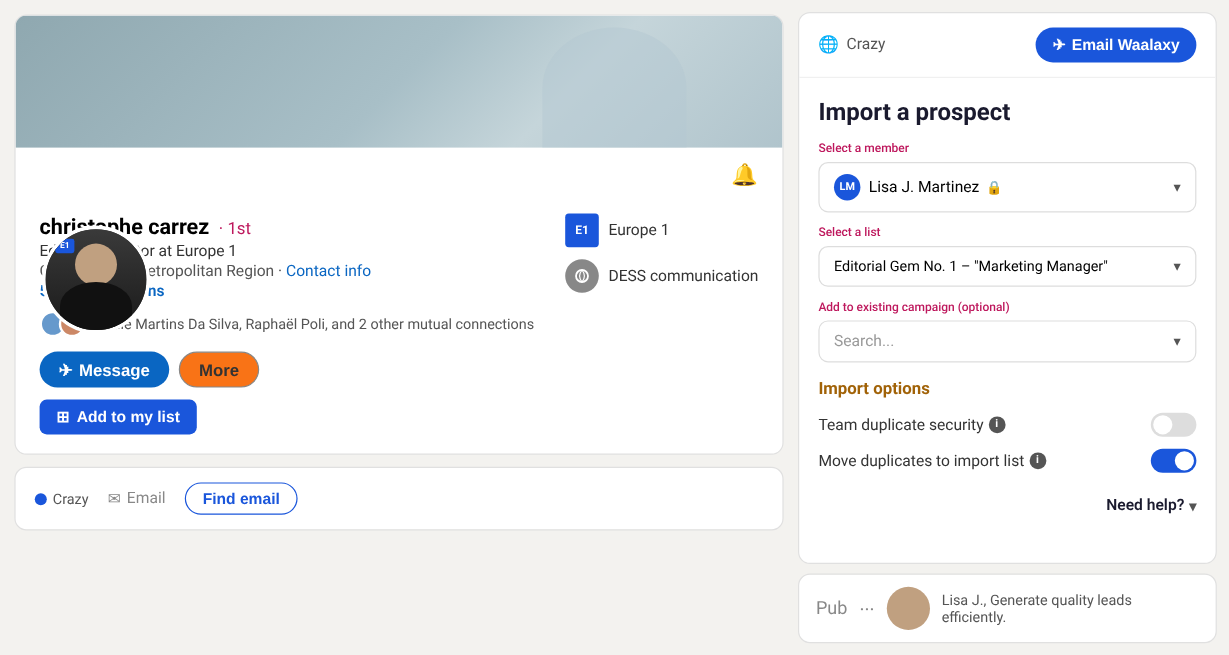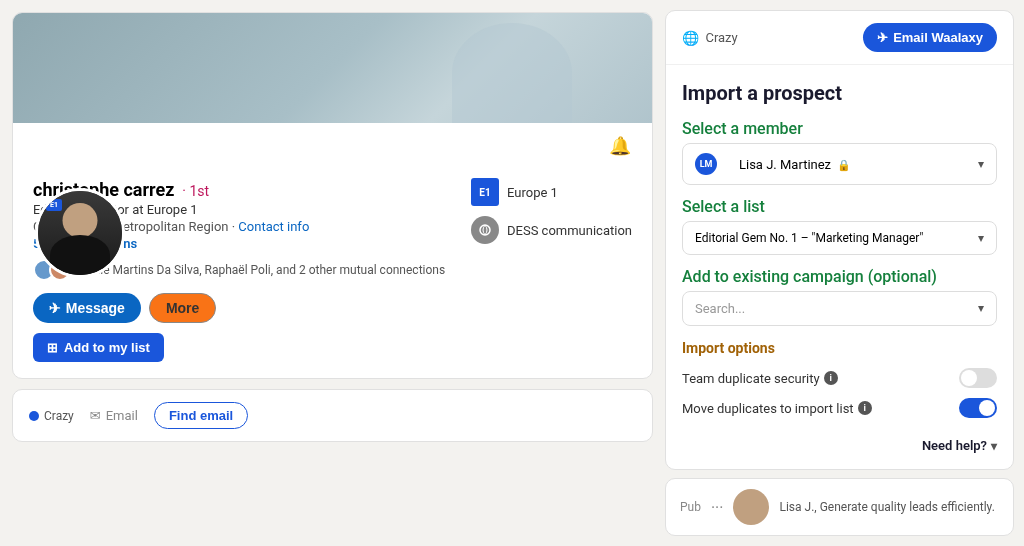--- a/index.html
+++ b/index.html
@@ -371,22 +371,22 @@
     }
 
     .section-title {
       font-size: 20px;
       font-weight: 700;
       color: #1a1a2e;
       margin-bottom: 14px;
     }
 
     .field-label {
-      font-size: 16px;
-      color: #15803d;
+      font-size: 10px;
+      color: #be185d;
       margin-bottom: 5px;
       font-weight: 500;
     }
 
     .select-field {
       width: 100%;
       border: 1px solid #ddd;
       border-radius: 8px;
       padding: 9px 12px;
       font-size: 13px;
@@ -394,21 +394,21 @@
       justify-content: space-between;
       align-items: center;
       margin-bottom: 12px;
       cursor: pointer;
       background: #fff;
     }
 
     .select-left {
       display: flex;
       align-items: center;
-      gap: 22px;
+      gap: 7px;
     }
 
     .member-avatar {
       width: 22px;
       height: 22px;
       border-radius: 50%;
       background: #1a56db;
       display: flex;
       align-items: center;
       justify-content: center;
@@ -532,21 +532,21 @@
       border-radius: 50%;
       background: #c0a080;
       flex-shrink: 0;
     }
 
     .bottom-card-text {
       flex: 1;
     }
 
     .pub-badge {
-      font-size: 12px;
+      font-size: 15px;
       color: #888;
     }
 
     .three-dots {
       font-size: 16px;
       color: #888;
       cursor: pointer;
     }
   </style>
 </head>

